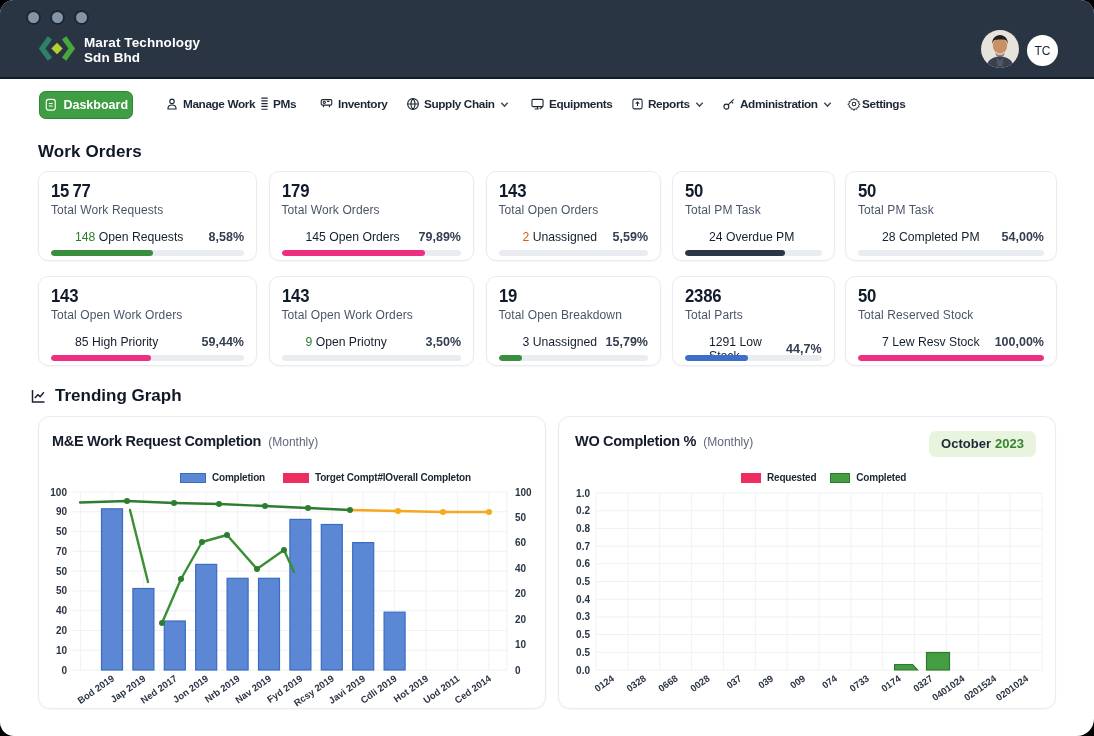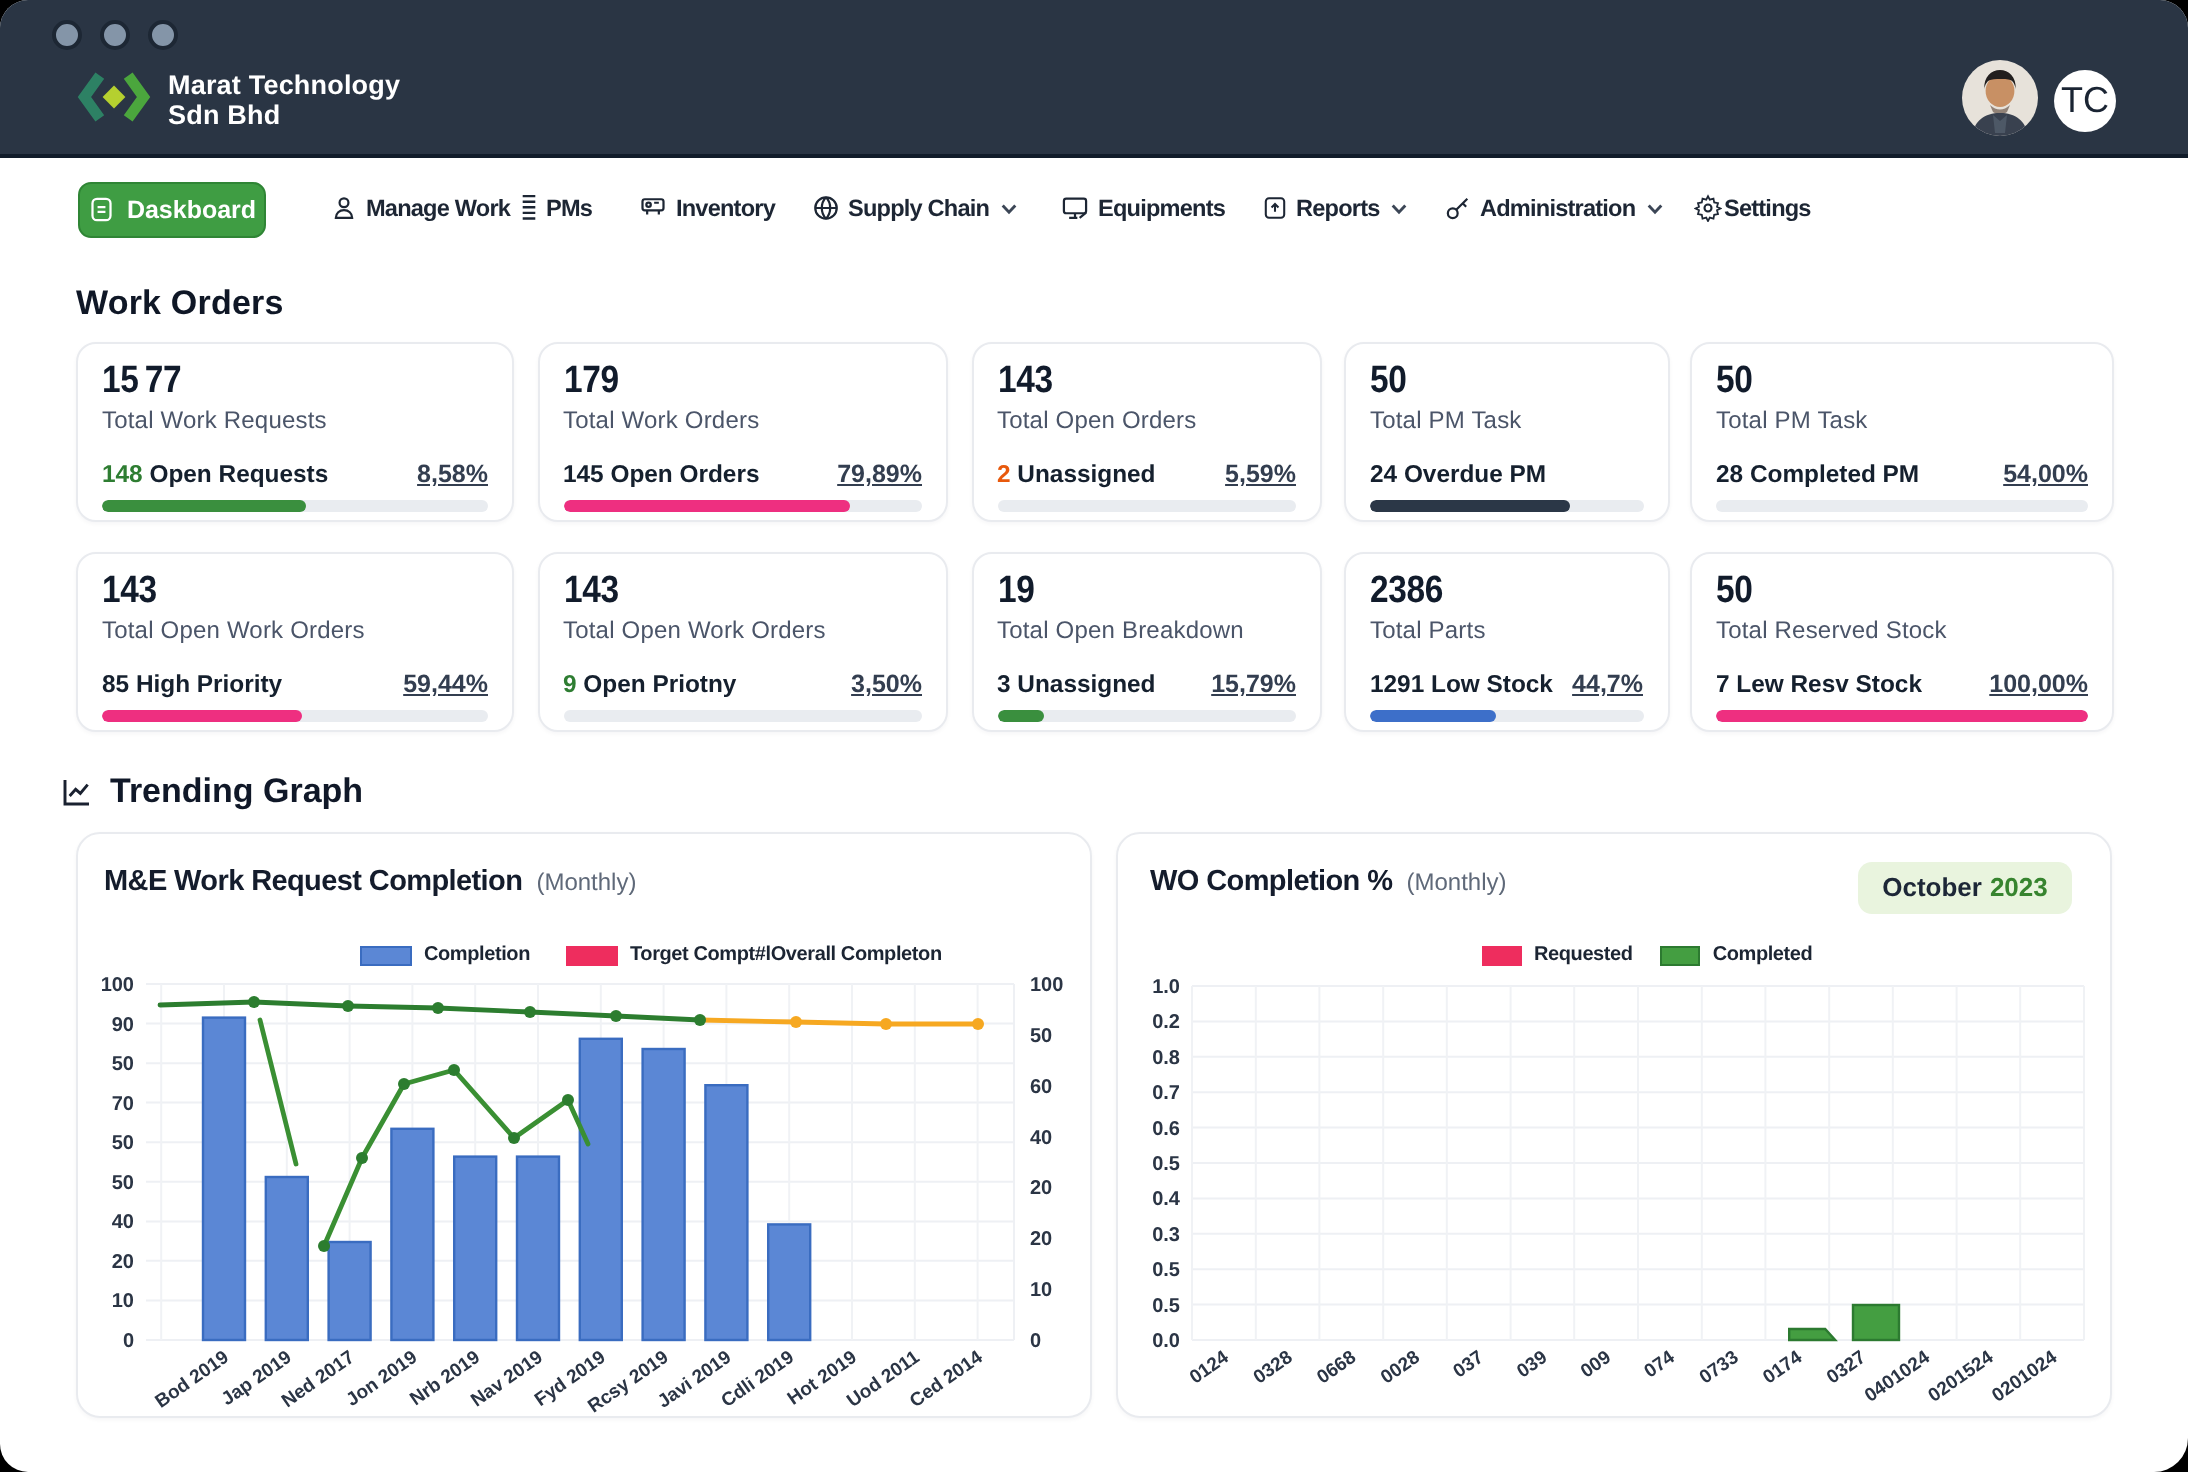--- a/index.html
+++ b/index.html
@@ -2,31 +2,31 @@
 <html><head><meta charset="utf-8">
 <style>
 * { margin:0; padding:0; box-sizing:border-box; }
 body { width:1094px; height:736px; background:#000; font-family:"Liberation Sans", sans-serif; position:relative; overflow:hidden; }
 .win { position:absolute; left:0; top:0; width:1094px; height:736px; background:#fff; border-radius:14px 14px 17px 14px; overflow:hidden; }
 .topbar { position:absolute; left:0; top:0; width:100%; height:79px; background:#2a3544; border-bottom:2px solid #111c2a; box-sizing:border-box; }
 .dot { position:absolute; width:15px; height:15px; border-radius:50%; background:#8495a8; border:2px solid #1d2734; box-sizing:border-box; top:9.5px; }
 .logo { position:absolute; left:39px; top:36px; }
 .brand { position:absolute; left:84px; top:35px; color:#fff; font-size:13.5px; font-weight:700; line-height:15px; letter-spacing:0.1px; }
 .avatar { position:absolute; left:981px; top:30px; width:38px; height:38px; border-radius:50%; overflow:hidden; }
-.tc { position:absolute; left:1027px; top:35px; width:31px; height:31px; border-radius:50%; background:#fff; color:#1a2433; font-size:18px; font-weight:400; display:flex; align-items:center; justify-content:center; }
+.tc { position:absolute; left:1027px; top:35px; width:31px; height:31px; border-radius:50%; background:#fff; color:#1a2433; font-size:12px; font-weight:400; display:flex; align-items:center; justify-content:center; }
 .nav { position:absolute; left:0; top:79px; width:100%; height:50px; background:#fff; }
 .dashbtn { position:absolute; left:39px; top:12px; width:94px; height:27.5px; background:#3f9d43; border:1px solid #2f8535; border-radius:6.5px; color:#fff; font-size:12.5px; font-weight:700; display:flex; align-items:center; justify-content:center; gap:6px; }
 .nitem { position:absolute; top:0; height:50px; display:flex; align-items:center; gap:4px; font-size:11.8px; font-weight:700; color:#1d2634; letter-spacing:-0.4px; }
 h1.wo { position:absolute; left:38px; top:142px; font-size:17px; font-weight:700; color:#0f1726; letter-spacing:0.1px; }
 .card { position:absolute; height:90px; background:#fff; border:1px solid #e9ebef; border-radius:10px; box-shadow:0 1px 2px rgba(16,24,40,.04); }
 .num { position:absolute; left:12px; top:9px; font-size:19px; line-height:20px; font-weight:700; color:#111b2b; letter-spacing:-0.2px; transform:scaleX(.88); transform-origin:left center; }
 .lbl { position:absolute; left:12px; top:31px; font-size:12px; line-height:15px; color:#4b5569; letter-spacing:0.1px; }
 .crow { position:absolute; left:12px; right:12px; top:58px; display:flex; justify-content:space-between; align-items:center; }
-.cleft { font-size:12.2px; font-weight:700; color:#15202e; }
-.pct { font-size:12.5px; font-weight:600; color:#333e50;text-decoration:underline; }
+.cleft { font-size:12.2px; font-weight:400; color:#15202e;margin-left:24px; }
+.pct { font-size:12.5px; font-weight:600; color:#333e50; }
 .track { position:absolute; left:12px; right:12px; top:78px; height:6px; border-radius:3px; background:#e9ecf0; overflow:hidden; }
 .fill { height:100%; border-radius:3px; }
 .trendhead { position:absolute; left:30px; top:386px; display:flex; align-items:center; gap:8px; }
 .trendhead span { font-size:17px; font-weight:700; color:#101828; }
 .chartcard { position:absolute; top:416px; height:293px; background:#fff; border:1px solid #e9ebef; border-radius:12px; box-shadow:0 1px 2px rgba(16,24,40,.04); }
 .ctitle { position:absolute; left:13px; top:16px; font-size:14.5px; font-weight:700; color:#141c2c; letter-spacing:-0.3px; }
 .ctitle small { font-size:12px; font-weight:400; color:#5f6979; letter-spacing:0; }
 .legend { position:absolute; top:55px; display:flex; align-items:center; gap:6px; font-size:10px; font-weight:700; color:#1c2533; letter-spacing:-0.2px; }
 .sw { display:inline-block; height:10px; }
 .badge { position:absolute; left:370px; top:13.5px; width:107px; height:26px; background:#e9f4de; border-radius:7px; display:flex; align-items:center; justify-content:center; font-size:13px; font-weight:700; color:#1d2737; gap:4px; }

